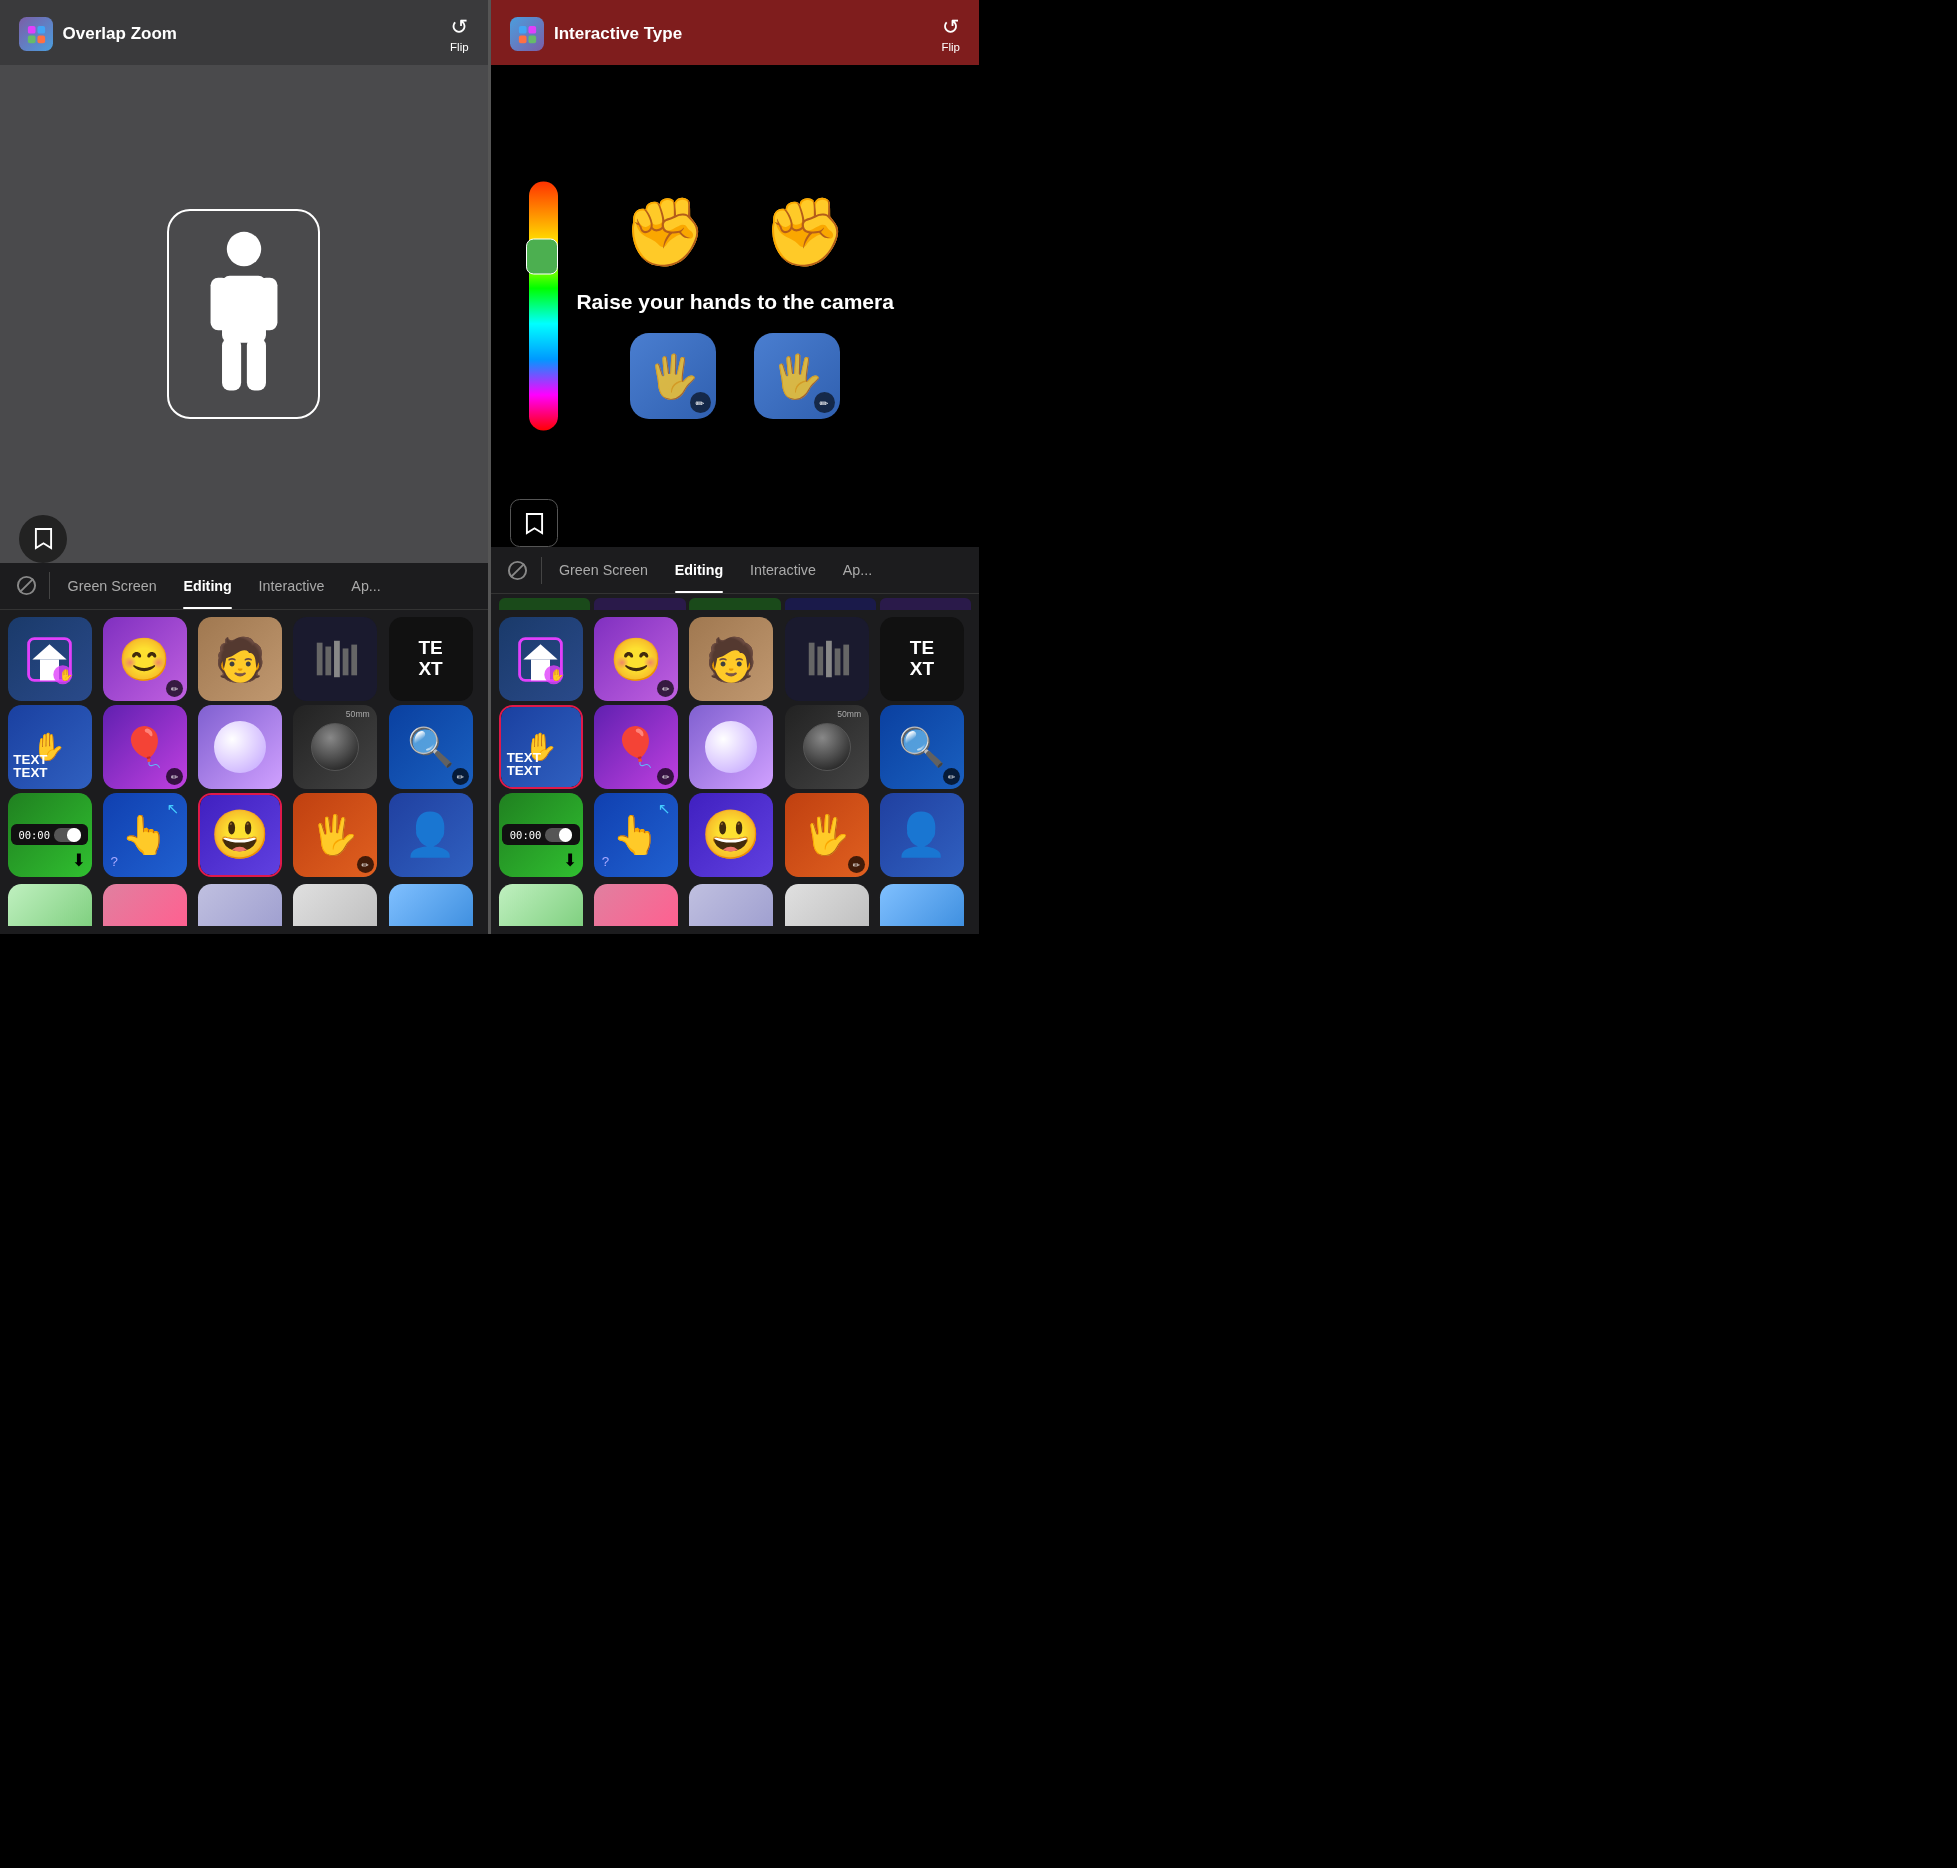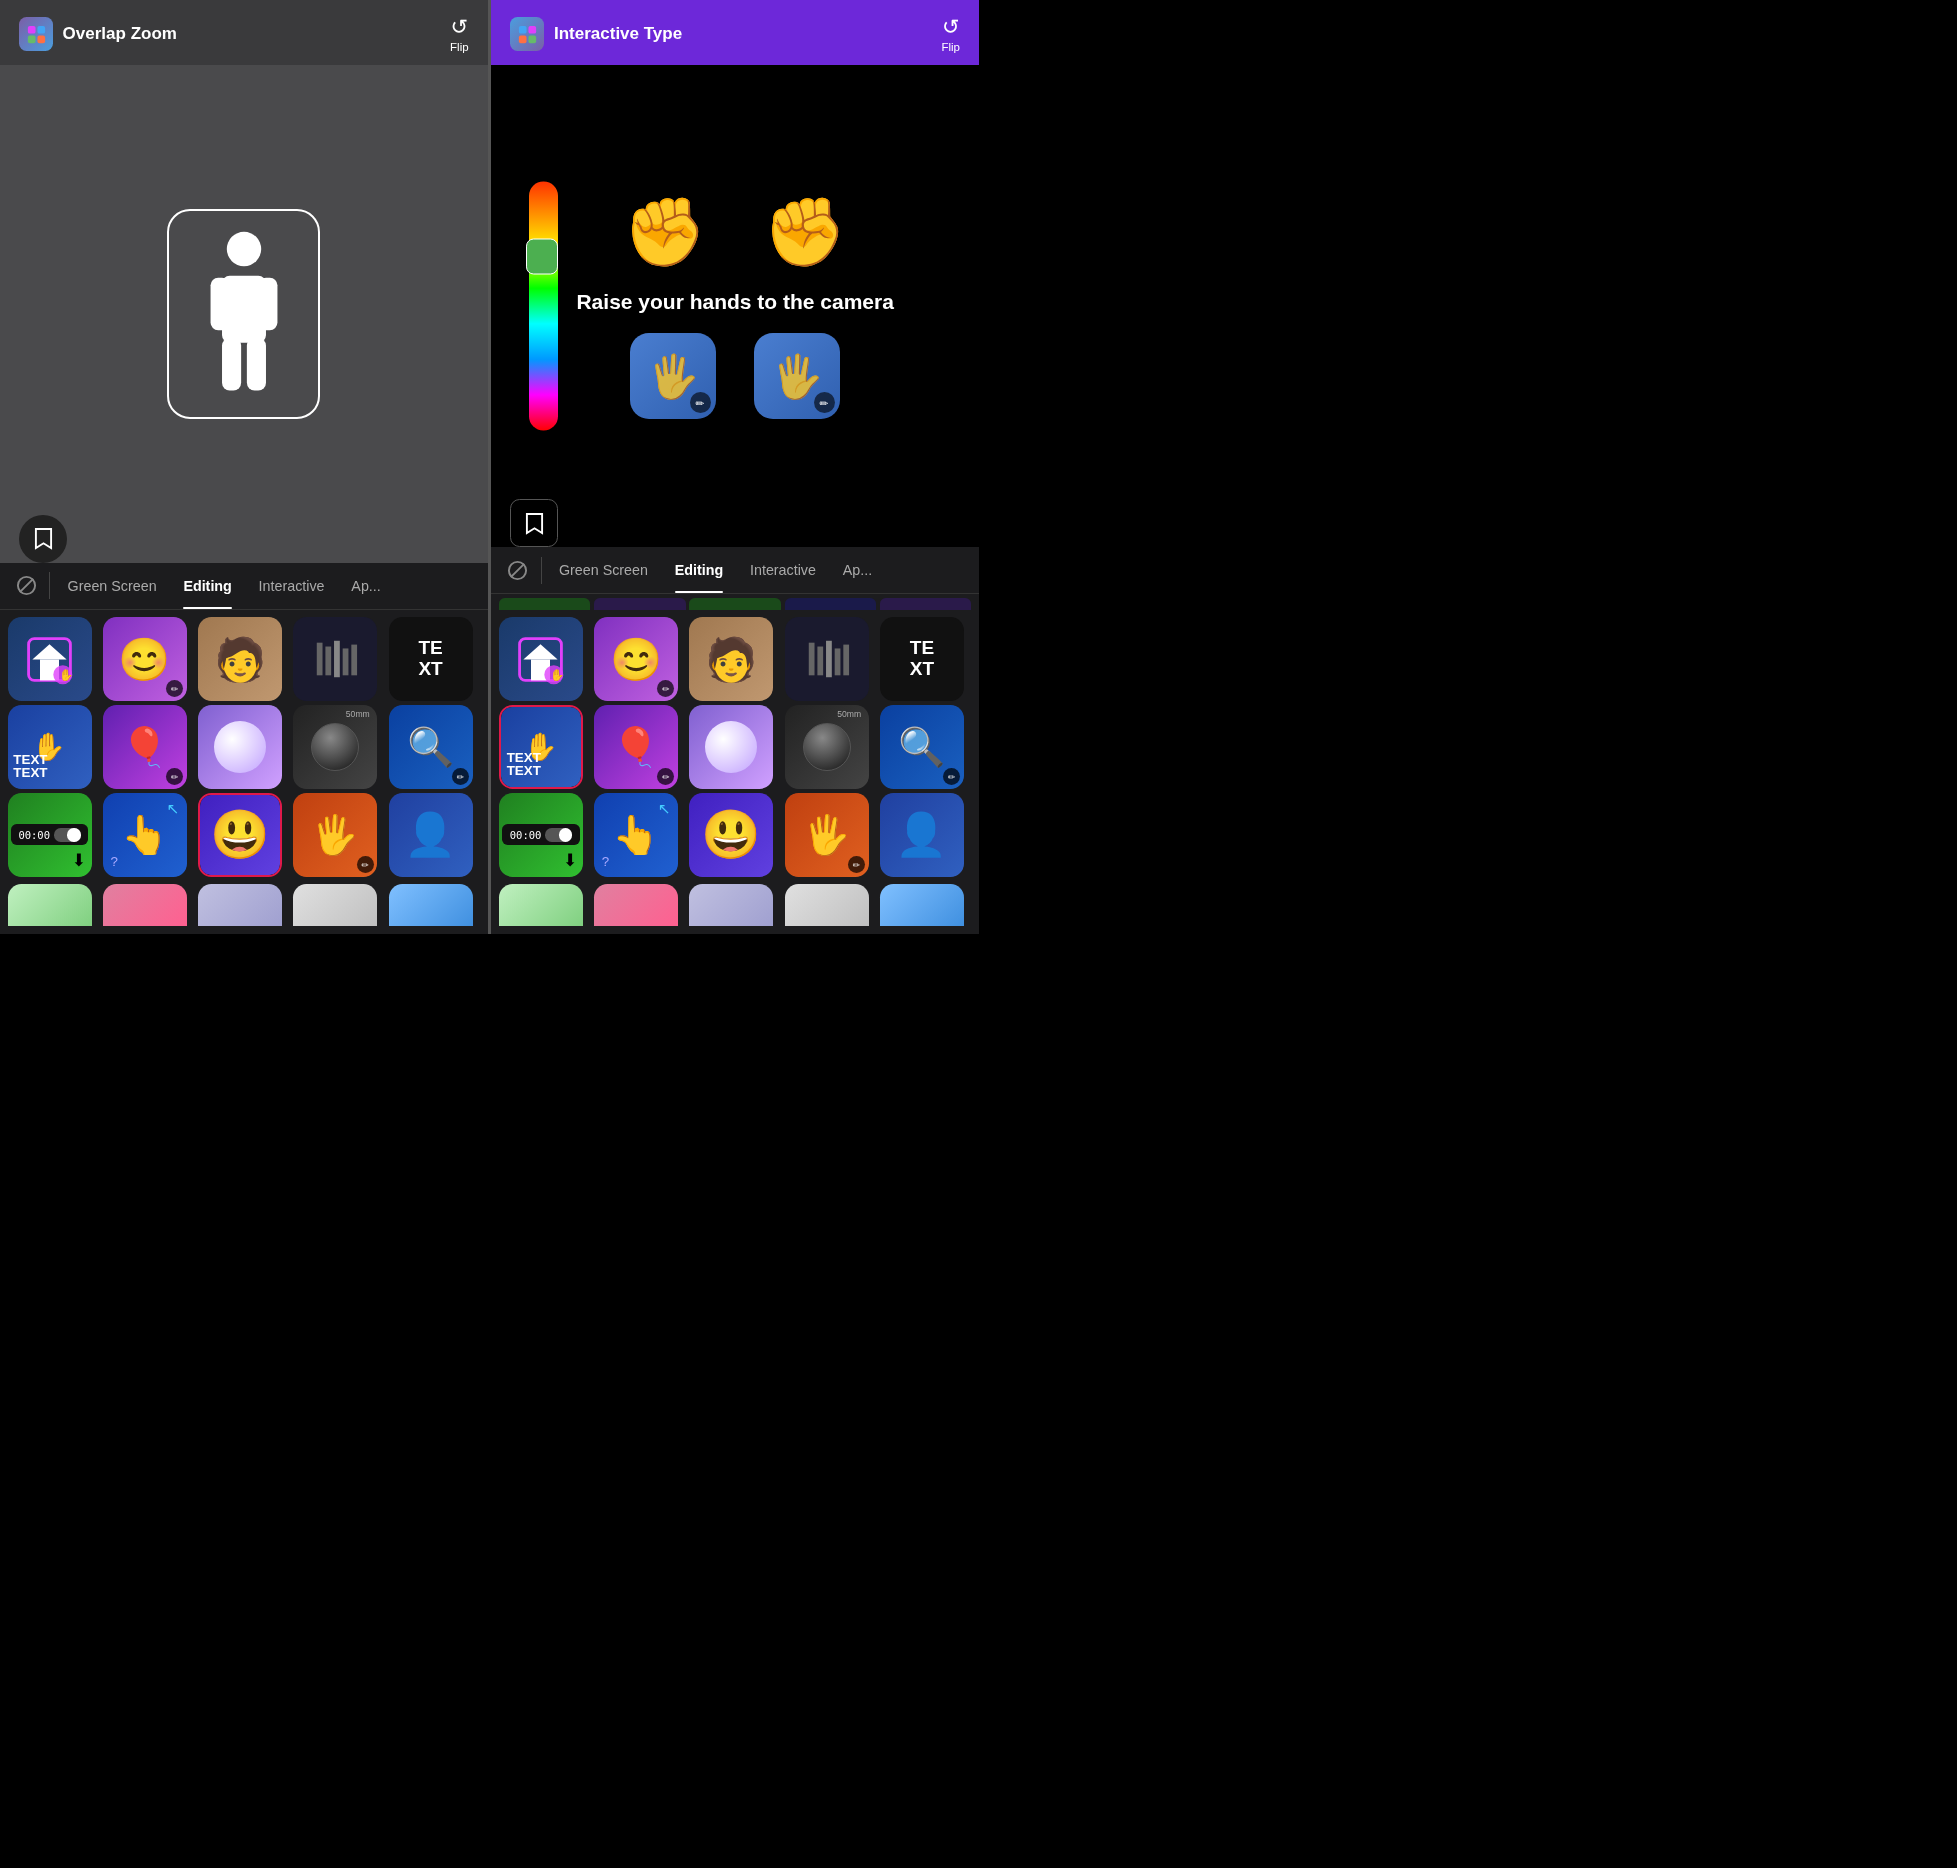--- a/index.html
+++ b/index.html
@@ -221,21 +221,21 @@
       height: 42px;
       border-radius: 13.4px 13.4px 0 0;
       overflow: hidden;
       cursor: pointer;
     }
 
     
     .right-panel {
       width: 489px;
       height: 934px;
-      background: #6d28d9;
+      background: #7f1d1d;
       display: flex;
       flex-direction: column;
       position: relative;
     }
 
     .right-header {
       display: flex;
       align-items: center;
       justify-content: space-between;
       padding: 15.3px 19px 11.5px;

